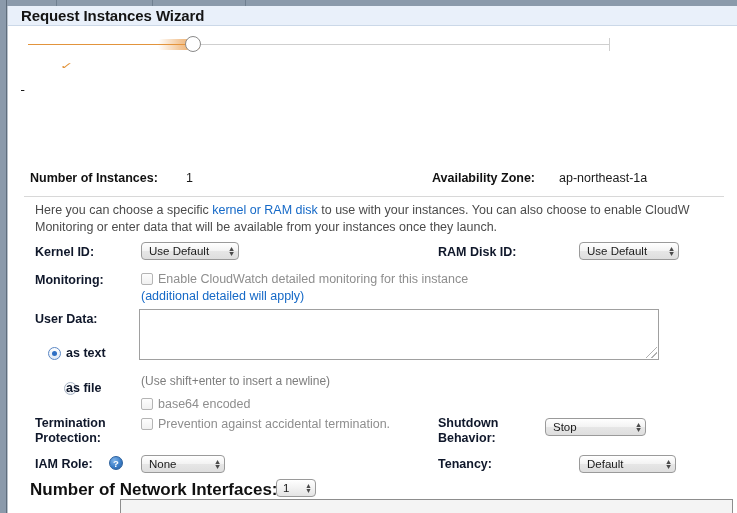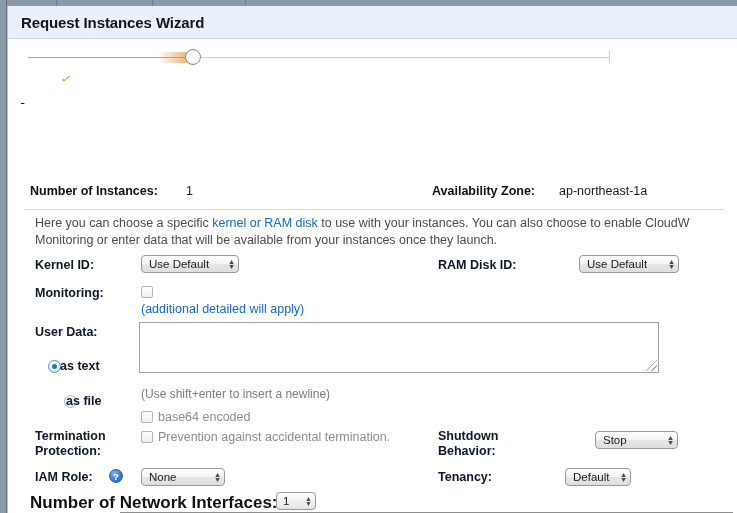--- a/index.html
+++ b/index.html
@@ -49,21 +49,21 @@
     position: absolute;
     top: 6px; left: 7px;
     width: 730px;
     height: 507px;
     background: #ffffff;
     border-left: 1px solid #b9c2cc;
     box-sizing: border-box;
   }
 
   .titlebar {
-    height: 33px;
+    height: 20px;
     background: #e9f0fa;
     border-bottom: 1px solid #cbd8e8;
     display: flex;
     align-items: center;
     padding-left: 13px;
     box-sizing: border-box;
   }
   .titlebar .title {
     font-size: 15px;
     font-weight: bold;
@@ -388,68 +388,69 @@
         <span>Use Default</span>
         <span class="arrows">
             <i>▲</i>
             <i>▼</i>
           </span>
       </span>
 
       
       <span class="abs field-label" style="left:27px; top:195px">Monitoring:</span>
       <span class="abs cbox" style="left:133px; top:195px"></span>
+      <span class="abs muted" style="left:150px; top:194px; font-size:12.5px">Enable CloudWatch detailed monitoring for this instance</span>
       <span class="abs link" style="left:133px; top:211px">(additional detailed will apply)</span>
 
       
       <span class="abs field-label" style="left:27px; top:234px">User Data:</span>
       <div class="textarea" style="left:131px; top:231px; width:520px; height:51px">
 
         <div class="grip"></div>
       </div>
 
       <span class="abs radio on" style="left:40px; top:269px"></span>
-      <span class="abs field-label" style="left:52px; top:268px">as text</span>
+      <span class="abs field-label" style="left:58px; top:268px">as text</span>
 
       <span class="abs radio" style="left:40px; top:304px"></span>
       <span class="abs field-label" style="left:58px; top:303px">as file</span>
 
       <span class="abs note" style="left:133px; top:296px">(Use shift+enter to insert a newline)</span>
       <span class="abs cbox" style="left:133px; top:320px"></span>
       <span class="abs muted" style="left:150px; top:319px; font-size:12.5px">base64 encoded</span>
 
       
       <span class="abs field-label" style="left:27px; top:338px">Termination</span>
       <span class="abs field-label" style="left:27px; top:353px">Protection:</span>
       <span class="abs cbox" style="left:133px; top:340px"></span>
       <span class="abs muted" style="left:150px; top:339px; font-size:12.5px">Prevention against accidental termination.</span>
 
       <span class="abs field-label" style="left:430px; top:338px">Shutdown</span>
       <span class="abs field-label" style="left:430px; top:353px">Behavior:</span>
-      <span class="abs sel" style="left:587px; top:340px; width:83px">
+      <span class="abs sel" style="left:537px; top:340px; width:101px">
         <span>Stop</span>
         <span class="arrows">
             <i>▲</i>
             <i>▼</i>
           </span>
       </span>
 
       
       <span class="abs field-label" style="left:27px; top:379px">IAM Role:</span>
       <span class="abs helpicon" style="left:101px; top:378px">?</span>
       <span class="abs sel" style="left:133px; top:377px; width:84px">
         <span>None</span>
         <span class="arrows">
             <i>▲</i>
             <i>▼</i>
           </span>
       </span>
 
       <span class="abs field-label" style="left:430px; top:379px">Tenancy:</span>
-      <span class="abs sel" style="left:557px; top:377px; width:66px">
+      <span class="abs sel" style="left:571px; top:377px; width:97px">
         <span>Default</span>
         <span class="arrows">
             <i>▲</i>
             <i>▼</i>
           </span>
       </span>
 
       
       <span class="abs lbl-b" style="left:22px; top:402px; font-size:17px">Number of Network Interfaces:</span>
       <span class="abs stepper" style="left:268px; top:401px">

